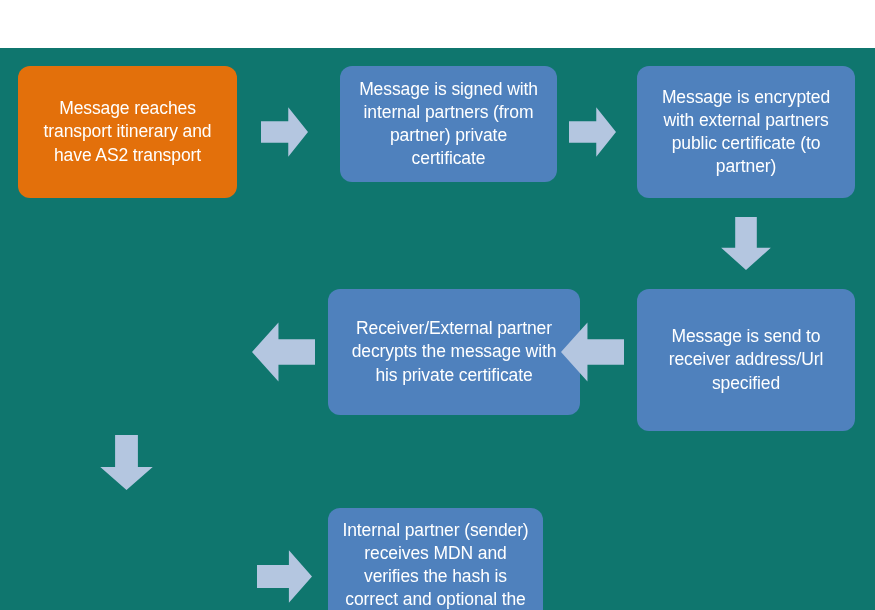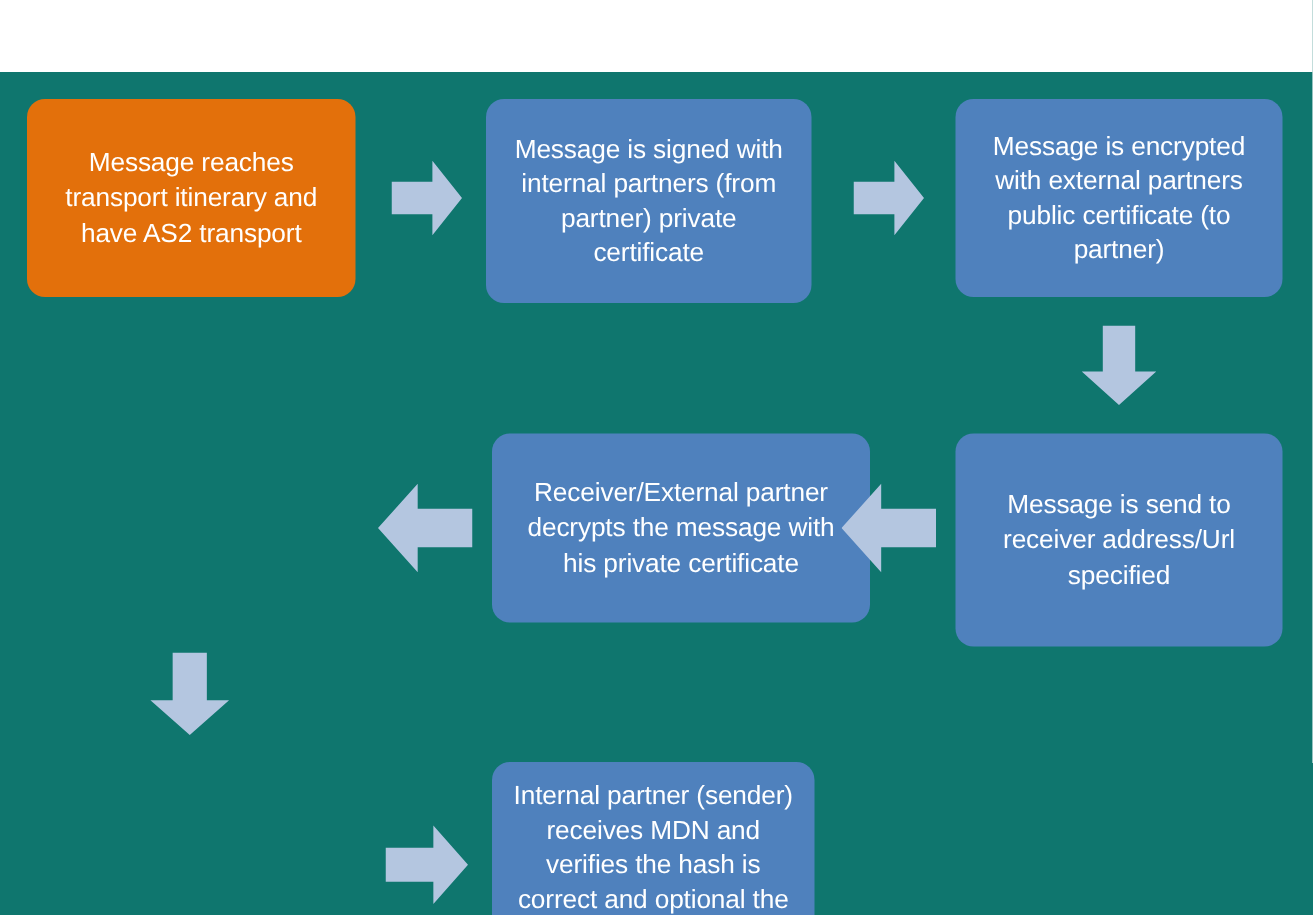--- a/index.html
+++ b/index.html
@@ -48,21 +48,21 @@
     width: 1px;
     background: #2b2b2b;
   }
 </style>
 </head>
 <body>
 
 <div id="canvas">
 
 <div class="node start" style="left: 18px; top: 18px; width: 219px; height: 132px;"><span>Message reaches transport itinerary and have AS2 transport</span></div>
-    <div class="node step" style="left: 324px; top: 18px; width: 217px; height: 136px;"><span>Message is signed with internal partners (from partner) private certificate</span></div>
+    <div class="node step" style="left: 340px; top: 18px; width: 217px; height: 116px;"><span>Message is signed with internal partners (from partner) private certificate</span></div>
     <div class="node step" style="left: 637px; top: 18px; width: 218px; height: 132px; justify-content: flex-end;"><span>Message is encrypted with external partners public certificate (to partner)</span></div>
     <div class="node step" style="left: 637px; top: 241px; width: 218px; height: 142px;"><span>Message is send to receiver address/Url specified</span></div>
     <div class="node step" style="left: 328px; top: 241px; width: 252px; height: 126px;"><span>Receiver/External partner decrypts the message with his private certificate</span></div>
     <div class="node step" style="left: 328px; top: 460px; width: 215px; height: 137px;"><span>Internal partner (sender) receives MDN and verifies the hash is correct and optional the signature is correct</span></div>
     <div class="arrow" style="left: 261px; top: 57px; width: 47px; height: 54px;">
       <svg width="47" height="54" viewBox="0 0 100 100" preserveAspectRatio="none">
         <path d="M0,30 L58,30 L58,4 L100,50 L58,96 L58,70 L0,70 Z" fill="#B4C6E0"></path>
       </svg>
     </div>
     <div class="arrow" style="left: 569px; top: 57px; width: 47px; height: 54px;">

